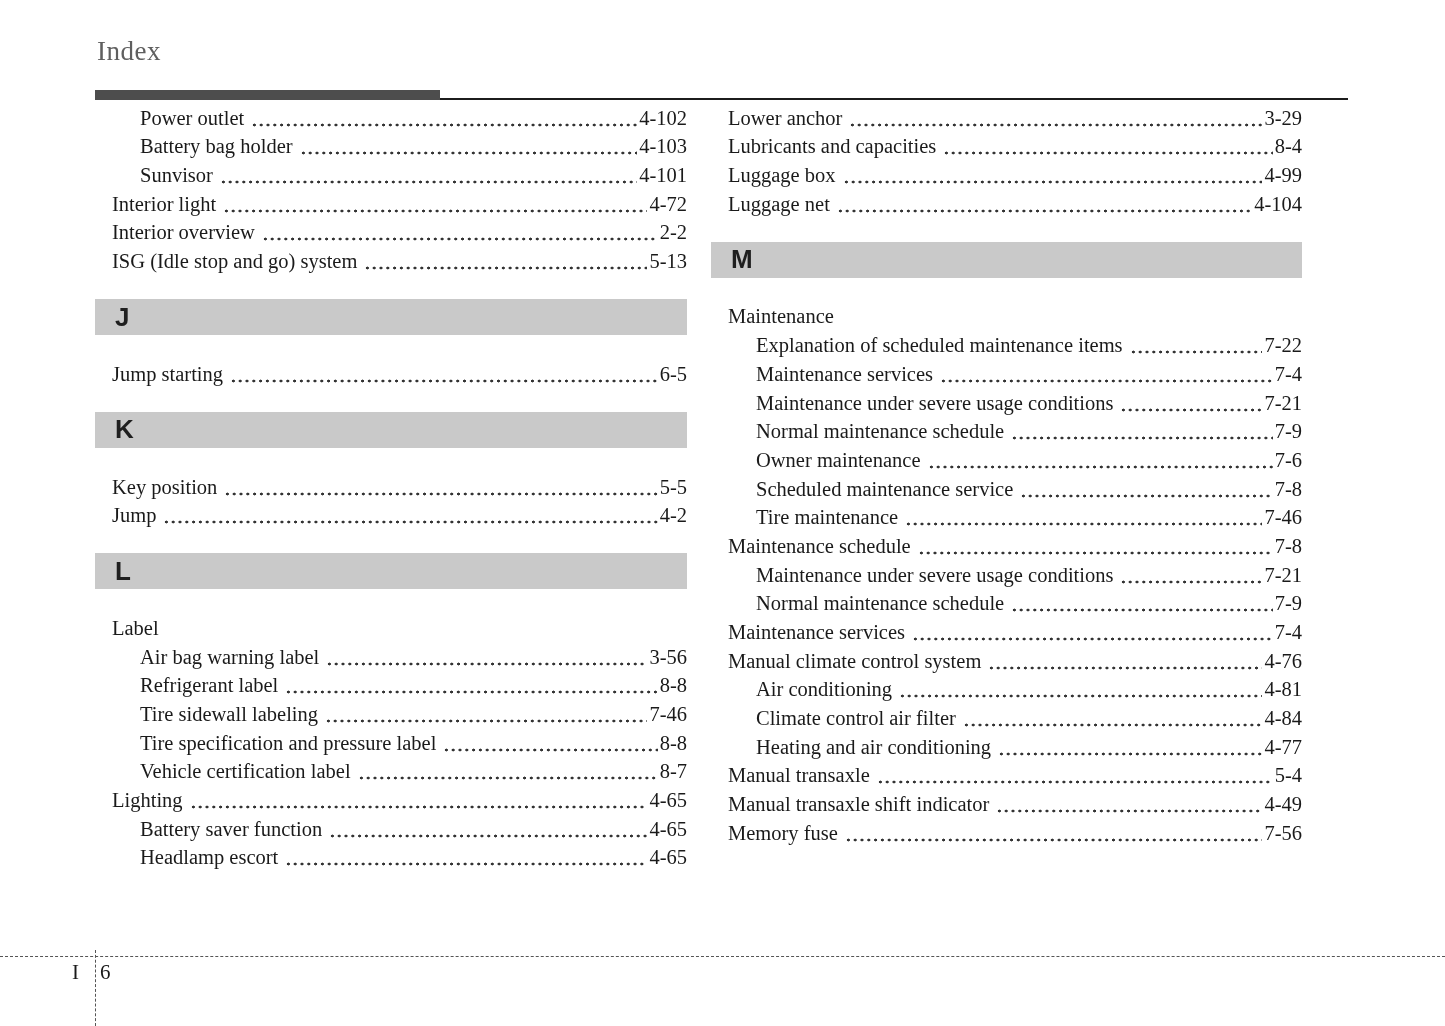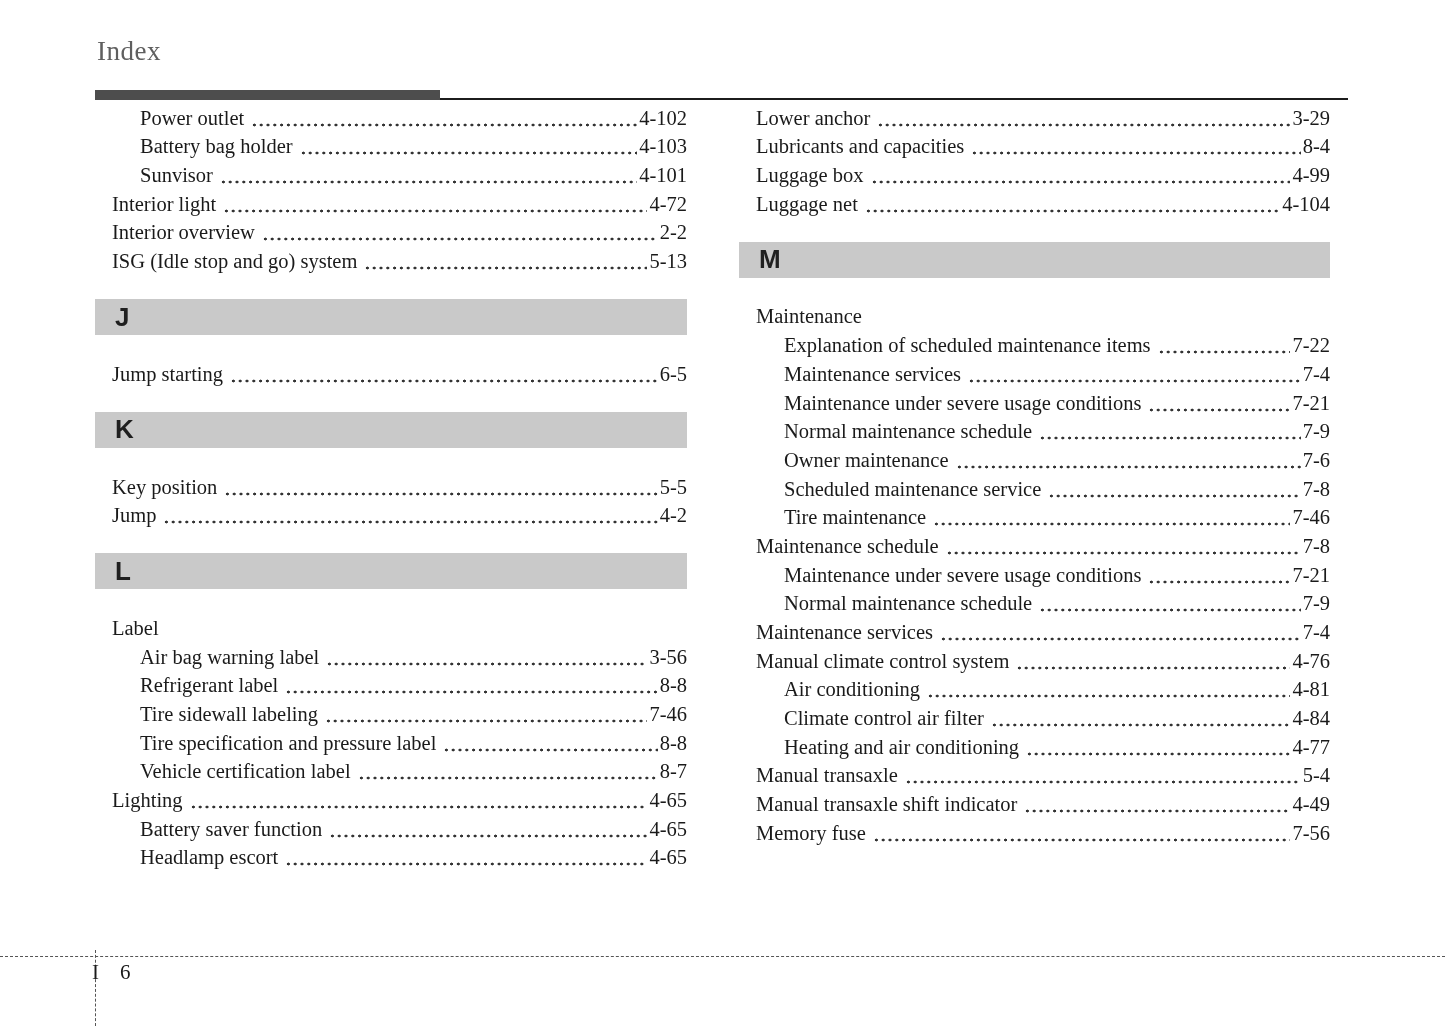--- a/index.html
+++ b/index.html
@@ -48,21 +48,21 @@
     background: #4d4d4d;
   }
 
   
   .index-column {
     position: absolute;
     top: 101px;
     font-size: 20.5px;
   }
   #col-left  { left: 95px;  width: 592px; }
-  #col-right { left: 739px; width: 591px; }
+  #col-right { left: 711px; width: 591px; }
 
   .entry-group { margin: 0; }
 
   .entry {
     display: flex;
     align-items: flex-end;
     height: 28.7px;
     width: 100%;
   }
   .entry.indent-0 { padding-left: 17px; box-sizing: border-box; }
@@ -110,21 +110,21 @@
   }
   .footer-vline {
     position: absolute;
     left: 95px;
     top: 950px;
     height: 76px;
     border-left: 1.5px dashed #555555;
   }
   .footer-page {
     position: absolute;
-    left: 92px;
+    left: 72px;
     top: 960px;
     font-size: 21px;
     color: #1a1a1a;
   }
   .footer-page .num { margin-left: 21px; }
 </style>
 </head>
 <body>
 
 <header class="page-header">

